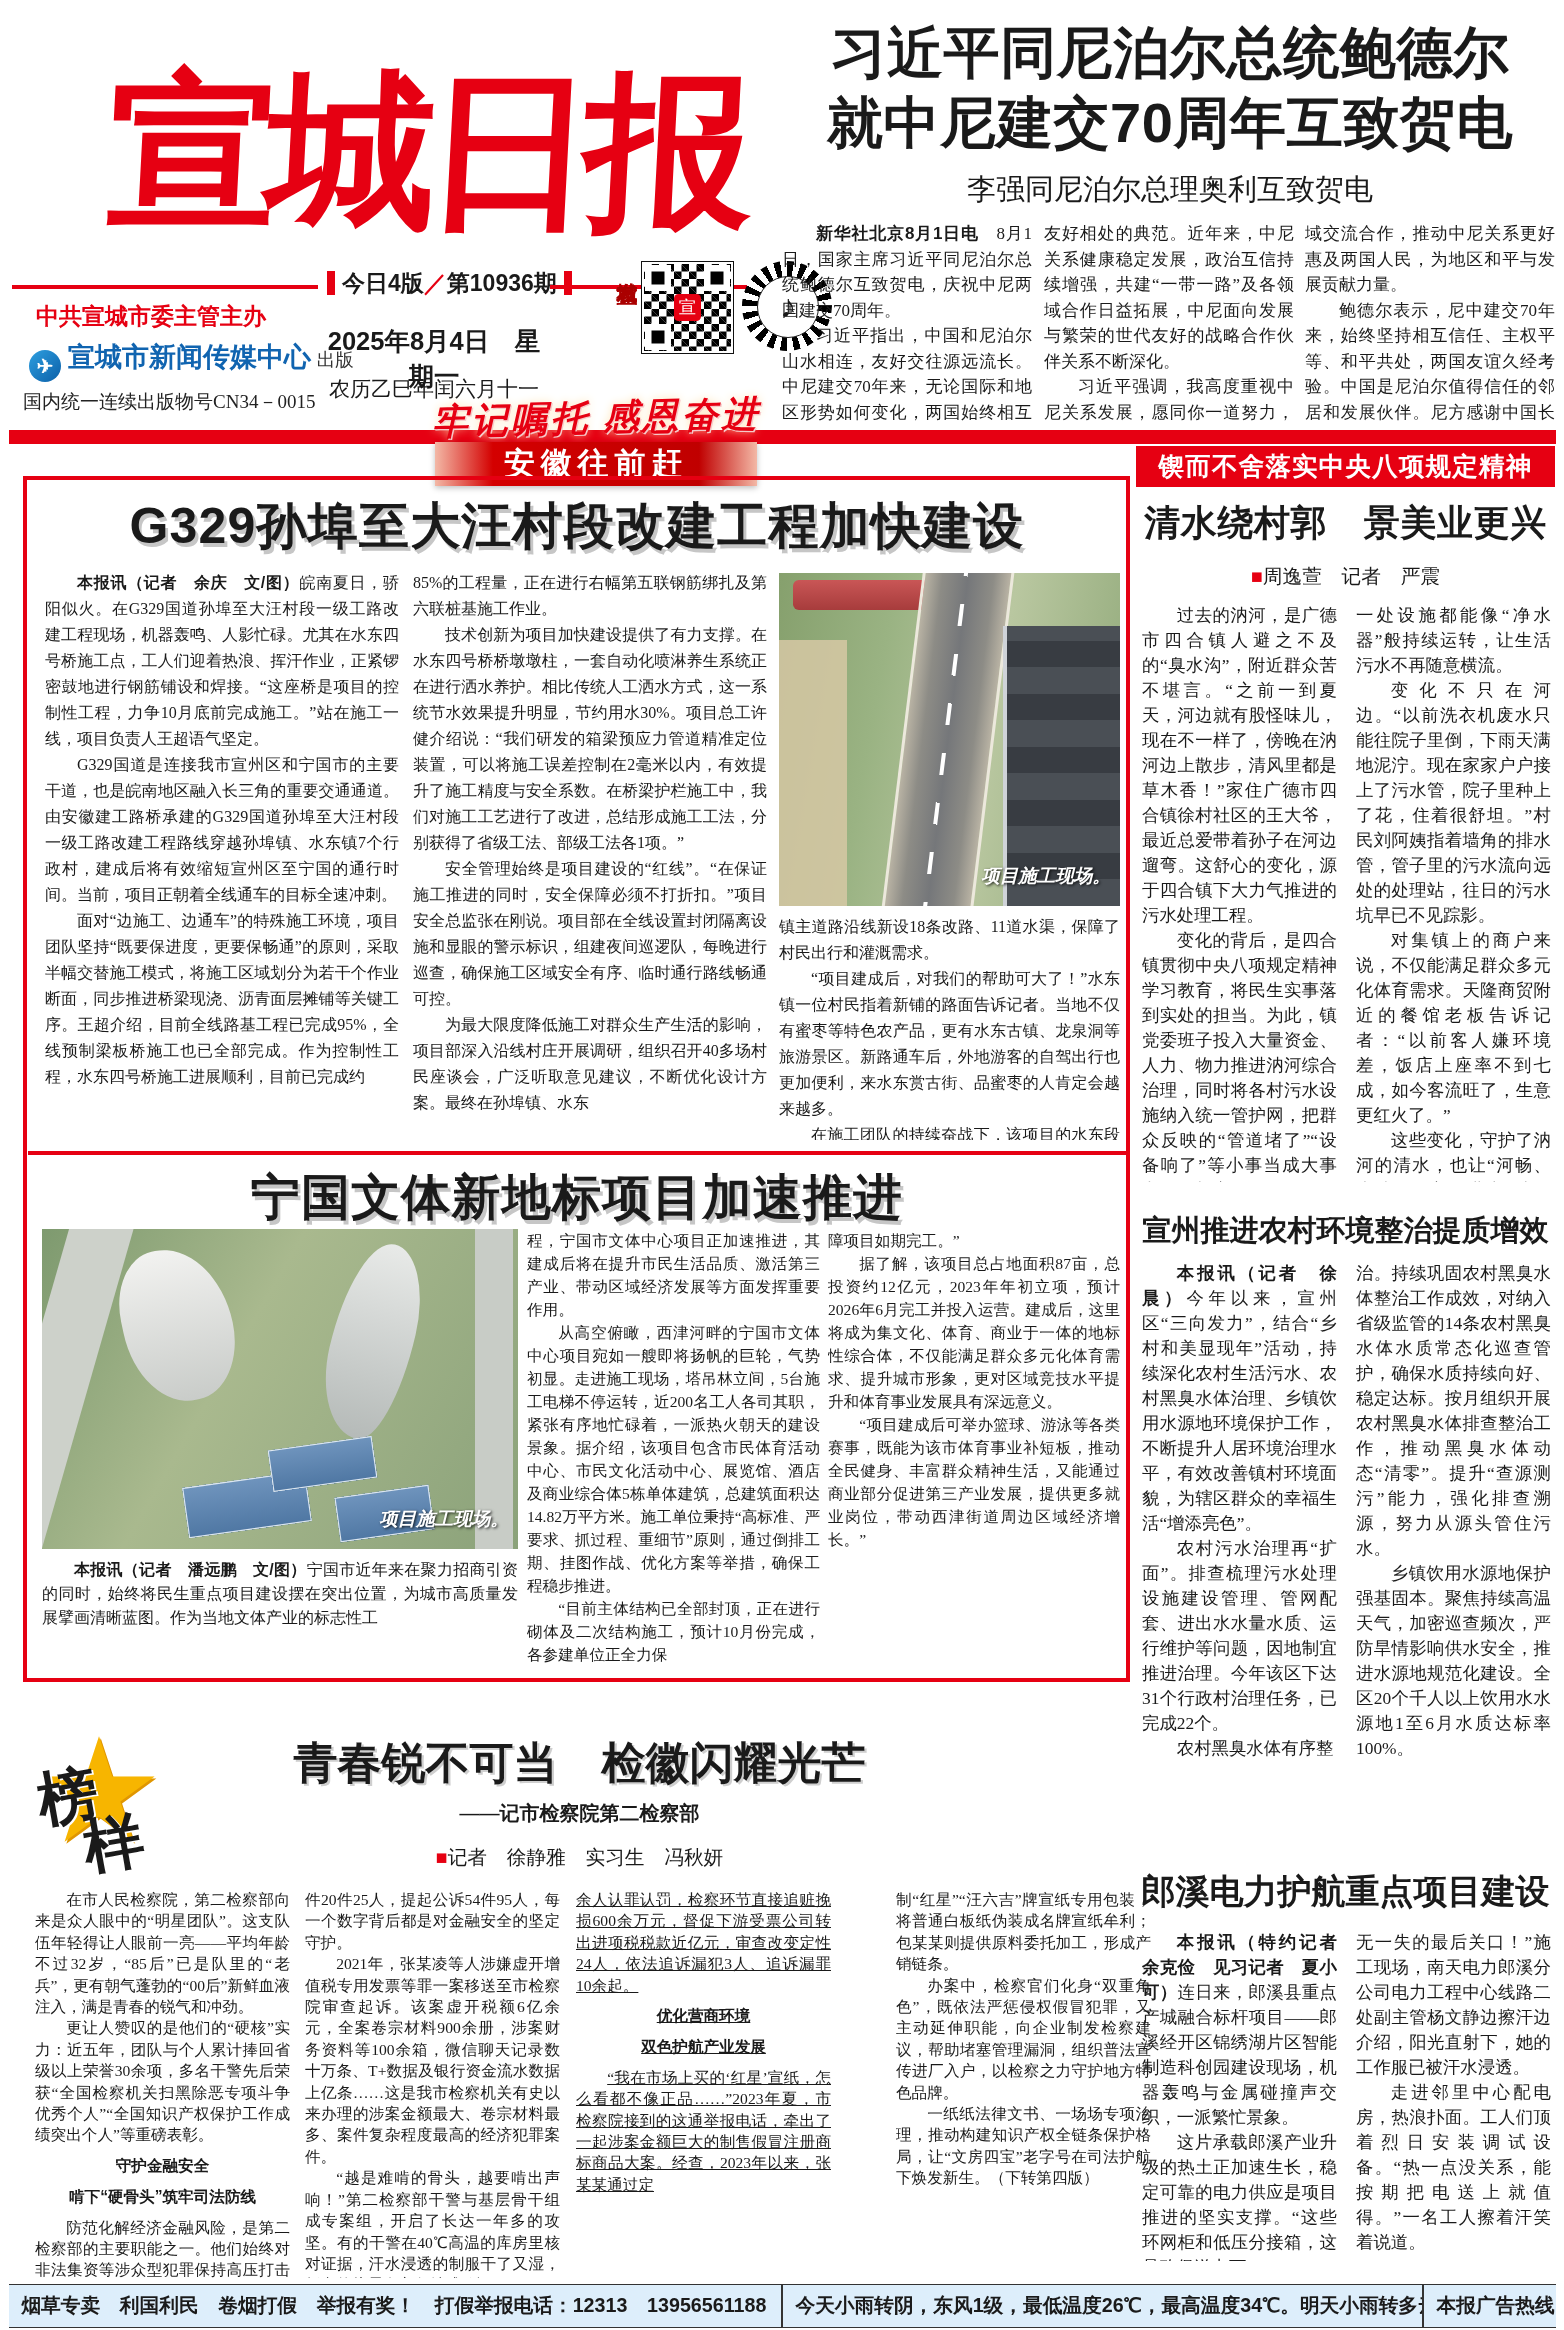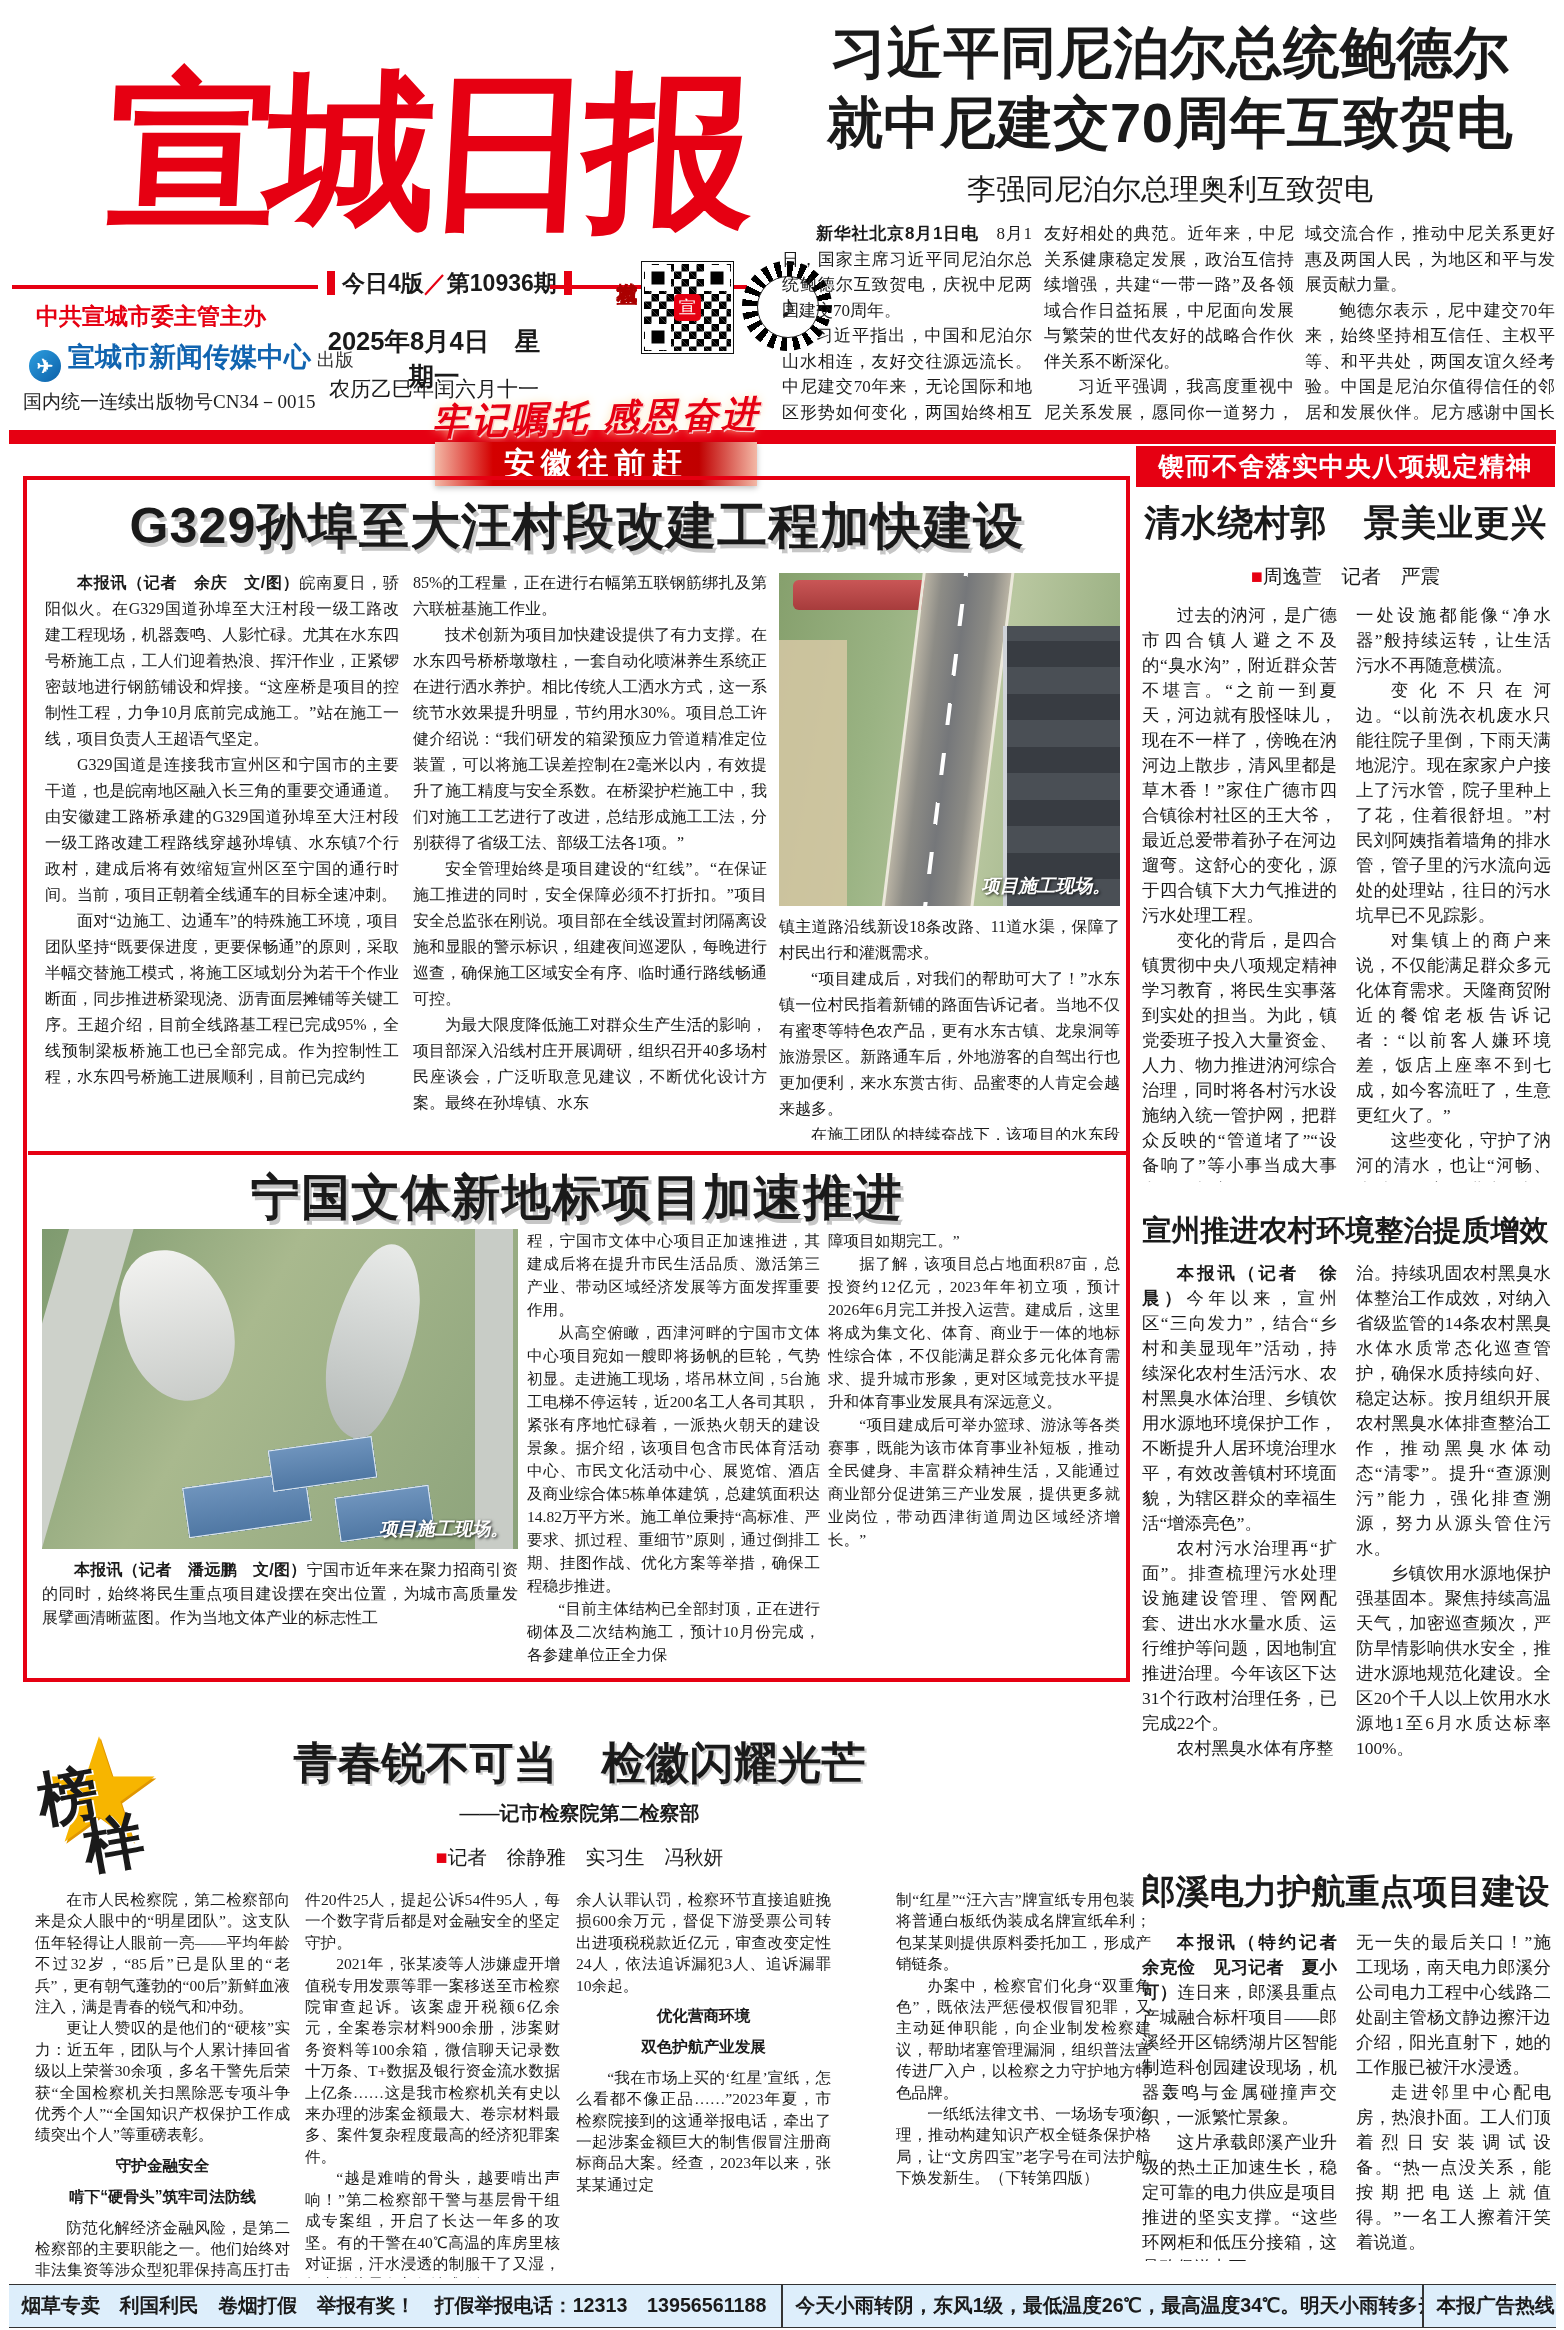--- a/index.html
+++ b/index.html
@@ -76,21 +76,21 @@
      background:linear-gradient(#c95656,#a73c3c);border-radius:5.8px;}
   .ph-sand{position:absolute;left:0;top:20%;width:20%;height:80%;background:#d6c8a4;opacity:.85;}
   .ph-road{position:absolute;left:36%;top:-6%;width:25%;height:115%;transform:rotate(7deg);
      background:linear-gradient(90deg,#b9b3a4,#8d8c86 20%,#75777a 50%,#8d8c86 80%,#b9b3a4);
      border-left:3.5px solid #ece8dc;border-right:3.5px solid #ece8dc;}
   .ph-dash{position:absolute;left:48%;top:-6%;width:3.5px;height:115%;transform:rotate(7deg);
      background:repeating-linear-gradient(#fff 0 22px,transparent 22px 50px);}
   .ph-deck{position:absolute;right:0;top:16%;width:33%;height:84%;
      background:repeating-linear-gradient(0deg,#4a4f55 0 27px,#383c42 27px 53px);
      border-left:4.6px solid #cfd3d8;}
-  .photo-cap{position:absolute;right:9.3px;bottom:8px;color:#fff;font-size:18.5px;font-weight:700;
+  .photo-cap{position:absolute;right:9.3px;bottom:18px;color:#fff;font-size:18.5px;font-weight:700;
      font-style:italic;text-shadow:1.2px 1.2px 2.9px rgba(0,0,0,.85);}
   #g329-col3{left:779px;top:914px;width:341px;height:226px;font-size:16px;line-height:26px;}
   #mid-divider{left:28px;top:1151px;width:1098px;height:3.5px;background:#e60012;}
   #ng-title{left:35px;top:1165px;width:1084px;font-size:49px;font-weight:900;
      text-shadow:2.9px 3.5px 0 #c6c6c6;letter-spacing:1.2px;}
   #ng-photo{left:42px;top:1229px;width:476px;height:320px;overflow:hidden;
      background:linear-gradient(120deg,#7e9a6f,#a9b98e 40%,#8ba27a);}
   .ph-roadl{position:absolute;left:-4%;top:-6%;width:13%;height:115%;background:#cdd1ca;
      transform:rotate(16deg);}
   .ph-roadr{position:absolute;right:1%;top:-6%;width:8%;height:115%;background:#c8ccc6;}
@@ -125,21 +125,21 @@
   #by-star .ch1{position:absolute;left:3.5px;top:34px;font-size:60px;font-weight:900;
      transform:rotate(-10deg);text-shadow:1.7px 1.7px 0 #fff;}
   #by-star .ch2{position:absolute;left:50px;top:81px;font-size:60px;font-weight:900;
      transform:rotate(-10deg);text-shadow:1.7px 1.7px 0 #fff;}
   #by-title{left:174px;top:1734px;width:811px;font-size:44px;font-weight:900;
      text-shadow:2.3px 2.3px 0 #cfcfcf;}
   #by-sub{left:174px;top:1800px;width:811px;font-size:20px;font-weight:700;}
   #by-byline{left:174px;top:1844px;width:811px;text-align:center;}
   .by-col{top:1889px;height:389px;font-size:15.6px;line-height:21.4px;}
   .by1{left:35px;width:255px;} .by2{left:305px;width:255px;}
-  .by3{left:576px;width:255px;} .by4{left:896px;width:255px;}
+  .by3{left:576px;width:255px;text-decoration:underline;} .by4{left:896px;width:255px;}
   
   #footer{left:8.7px;top:2284px;width:1547px;height:44px;background:#ddeefb;
      border-top:1.7px solid #333;border-bottom:1.7px solid #333;display:flex;box-sizing:border-box;
      font-family:"Liberation Sans",sans-serif;font-weight:700;font-size:19.7px;line-height:41px;
      white-space:nowrap;}
   #footer .sec{overflow:hidden;padding:0 12.7px;}
   #footer .s1{width:747px;} #footer .s2{width:614px;} #footer .s3{flex:1;}
   #footer .vdiv{width:1.7px;background:#333;height:100%;}
 </style>
 </head>

